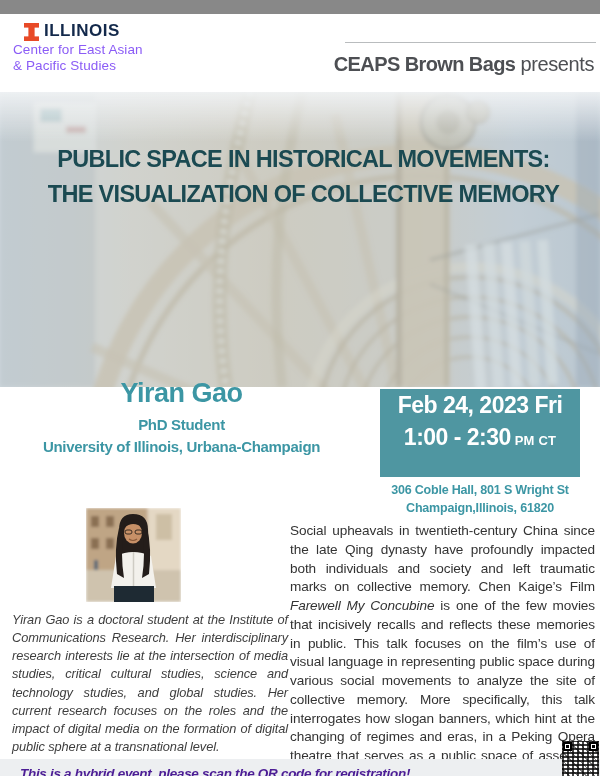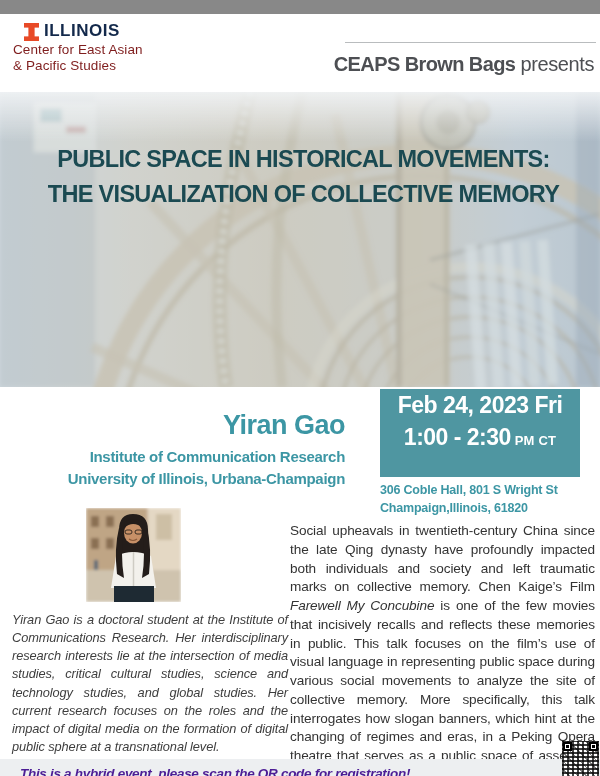--- a/index.html
+++ b/index.html
@@ -12,44 +12,44 @@
   }
   *{margin:0;padding:0;box-sizing:border-box;}
   body{background:#888;font-family:"Liberation Sans",sans-serif;}
   .page{position:relative;width:600px;height:776px;background:#fff;margin:14px auto;overflow:hidden;}
 
   
   .logo-i{position:absolute;left:24px;top:9px;width:15px;height:18px;}
   .wordmark{position:absolute;left:44px;top:7px;font-size:17px;font-weight:bold;
     letter-spacing:.5px;color:var(--illinois-navy);}
   .org{position:absolute;left:13px;top:28px;font-size:13.5px;line-height:16px;
-    color:#7f1d1d;letter-spacing:.1px;}
+    color:#8b5cf6;letter-spacing:.1px;}
   .header-rule{position:absolute;left:345px;top:28px;width:251px;height:1px;background:#b9bcbe;}
   .series{position:absolute;right:6px;top:39px;font-size:20px;color:#4d4f53;letter-spacing:-.4px;}
   .series b{font-weight:bold;letter-spacing:-.6px;}
 
   
   .hero{position:absolute;left:0;top:78px;width:600px;height:295px;overflow:hidden;}
   .hero svg{display:block;}
   .event-title{position:absolute;left:0;right:0;top:50px;text-align:center;
     color:var(--title-teal);font-weight:bold;font-size:23.5px;line-height:35px;letter-spacing:-.7px;padding-left:7px;}
 
   
-  .speaker-info{position:absolute;left:0;top:396px;width:345px;text-align:right;
+  .speaker-info{position:absolute;left:0;top:364px;width:345px;text-align:center;
     color:var(--accent-teal);padding-left:18px;}
   .speaker-name{font-size:27px;font-weight:bold;letter-spacing:-.5px;margin-bottom:5px;}
   .speaker-line{font-size:15px;font-weight:bold;line-height:22px;letter-spacing:-.3px;}
 
   .date-box{position:absolute;left:380px;top:375px;width:200px;height:88px;
     background:var(--date-box-teal);color:#fff;text-align:center;padding-top:0;}
   .date-text{font-size:23px;font-weight:bold;letter-spacing:-.5px;line-height:32px;}
   .time-row{font-size:23px;font-weight:bold;letter-spacing:-.5px;line-height:32px;}
   .time-zone{font-size:13px;font-weight:bold;letter-spacing:.2px;}
 
-  .event-address{position:absolute;left:380px;top:467px;width:200px;
+  .event-address{position:absolute;left:380px;top:467px;width:200px;text-align:center;
     color:var(--accent-teal);font-size:12.5px;font-weight:bold;line-height:18px;letter-spacing:-.2px;}
 
   
   .speaker-photo{position:absolute;left:86px;top:494px;width:95px;height:94px;overflow:hidden;}
   .speaker-bio{position:absolute;left:12px;top:597px;width:276px;font-size:12.8px;
     font-style:italic;color:#3e3e3e;text-align:justify;line-height:1.42;letter-spacing:-.1px;}
   .talk-abstract{position:absolute;left:290px;top:508px;width:305px;font-size:13.6px;
     color:#333;text-align:justify;line-height:1.38;letter-spacing:-.1px;}
   .talk-abstract i{font-style:italic;}
 
@@ -159,21 +159,21 @@
       <rect width="600" height="50" fill="url(#fadeTop)"></rect>
     </svg>
     <div class="event-title">
       <div>PUBLIC SPACE IN HISTORICAL MOVEMENTS:</div>
       <div>THE VISUALIZATION OF COLLECTIVE MEMORY</div>
     </div>
   </div>
 
   <div class="speaker-info">
     <div class="speaker-name">Yiran Gao</div>
-    <div class="speaker-line">Institute of Communication Research</div>
+    <div class="speaker-line">PhD Student</div>
     <div class="speaker-line">University of Illinois, Urbana-Champaign</div>
   </div>
 
   <div class="date-box">
     <div class="date-text">Feb 24, 2023 Fri</div>
     <div class="time-row"><span>1:00 - 2:30</span><span class="time-zone"> PM CT</span></div>
   </div>
   <div class="event-address">
     <div>306 Coble Hall, 801 S Wright St</div>
     <div>Champaign,Illinois, 61820</div>

